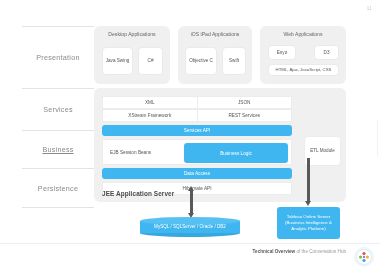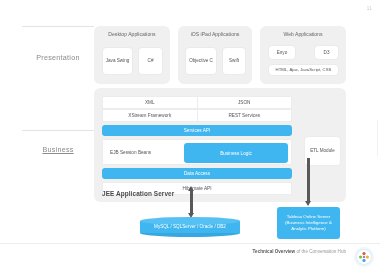--- a/index.html
+++ b/index.html
@@ -175,21 +175,23 @@
 </head>
 <body>
 
 <div class="slide">
 
   <div class="page-num">11</div>
   <div class="right-edge"></div>
 
   <div class="tiers">
     <div class="tier tier-0">Presentation</div>
+    <div class="tier tier-1">Services</div>
     <div class="tier tier-2">Business</div>
+    <div class="tier tier-3">Persistence</div>
   </div>
 
   <div class="pres-row">
 
     <div class="pres-card c0">
       <div class="pres-title">Desktop Applications</div>
       <div class="chip a">Java Swing</div>
       <div class="chip b">C#</div>
     </div>
 

